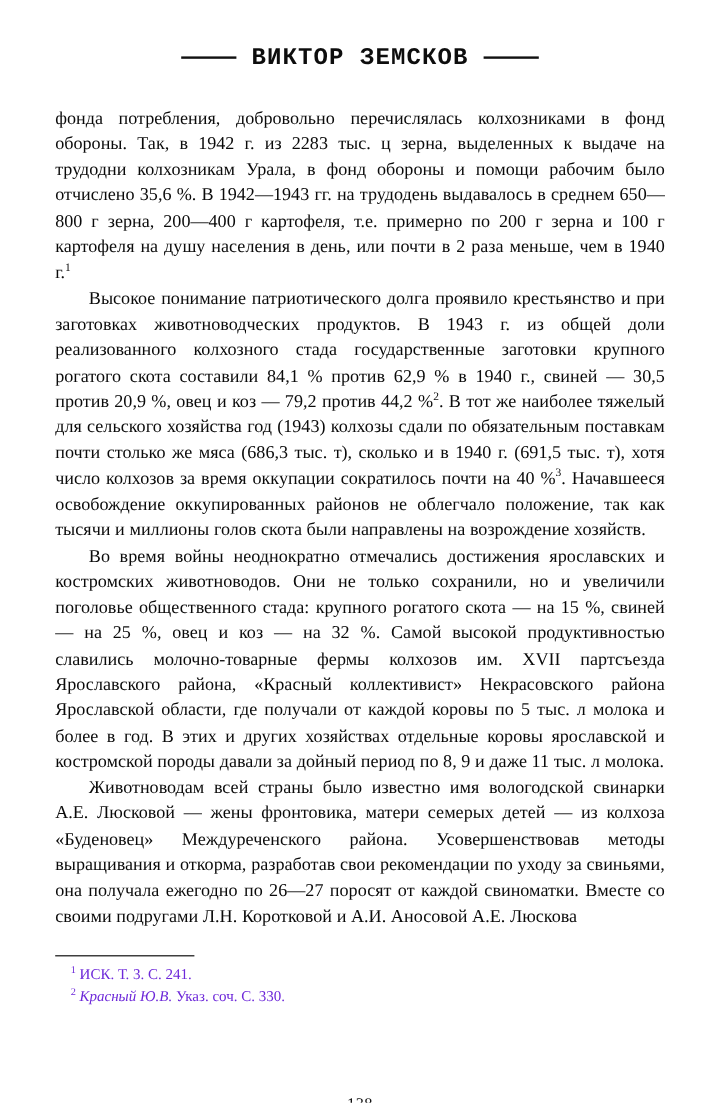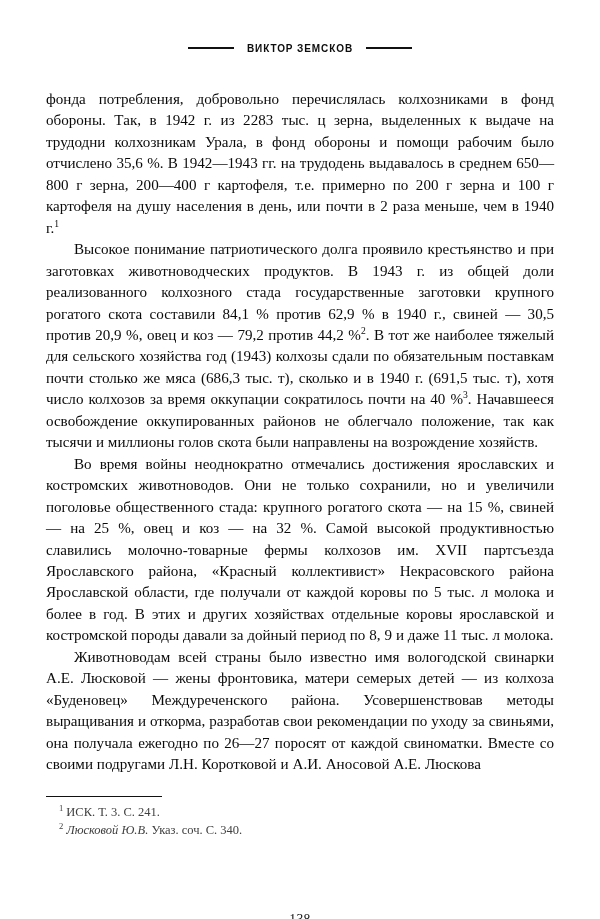--- a/index.html
+++ b/index.html
@@ -36,23 +36,23 @@
     justify-content: center;
     gap: 13px;
   }
   .rule-dash {
     display: block;
     width: 46px;
     height: 2px;
     background: #111111;
   }
   .running-head-title {
-    font-family: Liberation Sans, sans-serif;
+    font-family: Liberation Mono, monospace;
     font-weight: bold;
-    font-size: 10px;
+    font-size: 20px;
     letter-spacing: 0.9px;
     white-space: nowrap;
     color: #0d0d0d;
   }
 
   
   .textblock {
     position: absolute;
     left: 46px;
     top: 89px;
@@ -91,21 +91,21 @@
   }
   .footnote-rule {
     width: 116px;
     height: 1.4px;
     background: #111111;
     margin: 0 0 7px 0;
   }
   .footnote {
     font-size: 12.5px;
     line-height: 17.3px;
-    color: #404040;
+    color: #6d28d9;
     margin: 0;
     padding-left: 26px;
     text-indent: -13px;
     white-space: nowrap;
   }
   .footnote sup {
     font-size: 8.6px;
     vertical-align: super;
     line-height: 0;
     margin-right: 3px;
@@ -147,19 +147,19 @@
 
     <p class="para">Животноводам всей страны было известно имя вологодской свинарки А.Е. Люсковой — жены фронтовика, матери семерых детей — из колхоза «Буденовец» Междуреченского района. Усовершенствовав методы выращивания и откорма, разработав свои рекомендации по уходу за свиньями, она получала ежегодно по 26—27 поросят от каждой свиноматки. Вместе со своими подругами Л.Н. Коротковой и А.И. Аносовой А.Е. Люскова</p>
 
   </div>
 
   <div class="footnotes">
     <div class="footnote-rule"></div>
 
     <p class="footnote"><sup>1</sup><span>ИСК. Т. 3. С. 241.</span></p>
 
-    <p class="footnote"><sup>2</sup><span class="fn-author">Люсковой Ю.В.</span><span> Указ. соч. С. 340.</span></p>
+    <p class="footnote"><sup>2</sup><span class="fn-author">Красный Ю.В.</span><span> Указ. соч. С. 330.</span></p>
 
   </div>
 
   <div class="folio">138</div>
 
 </div>
 
 </body></html>

